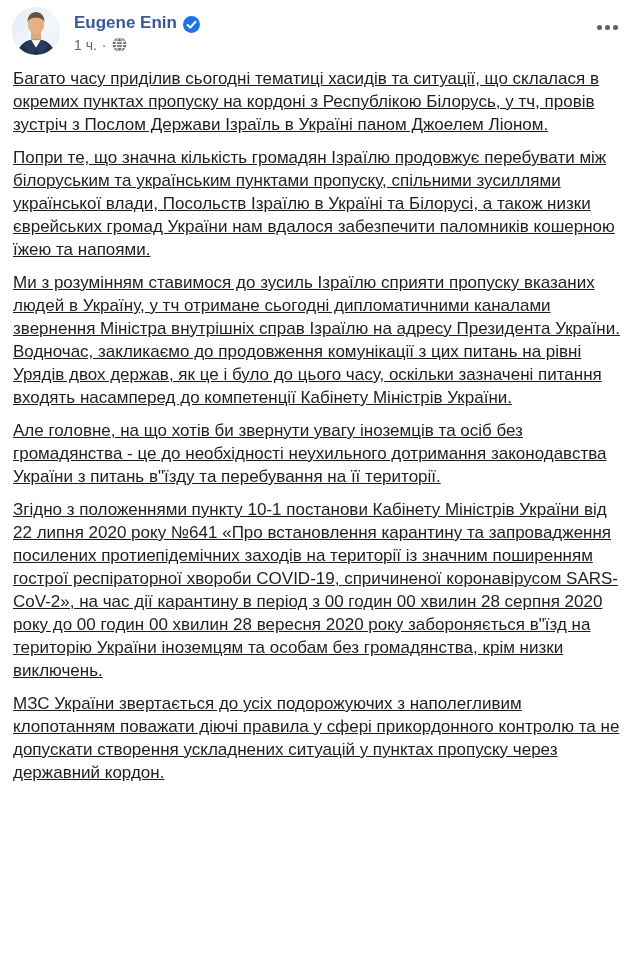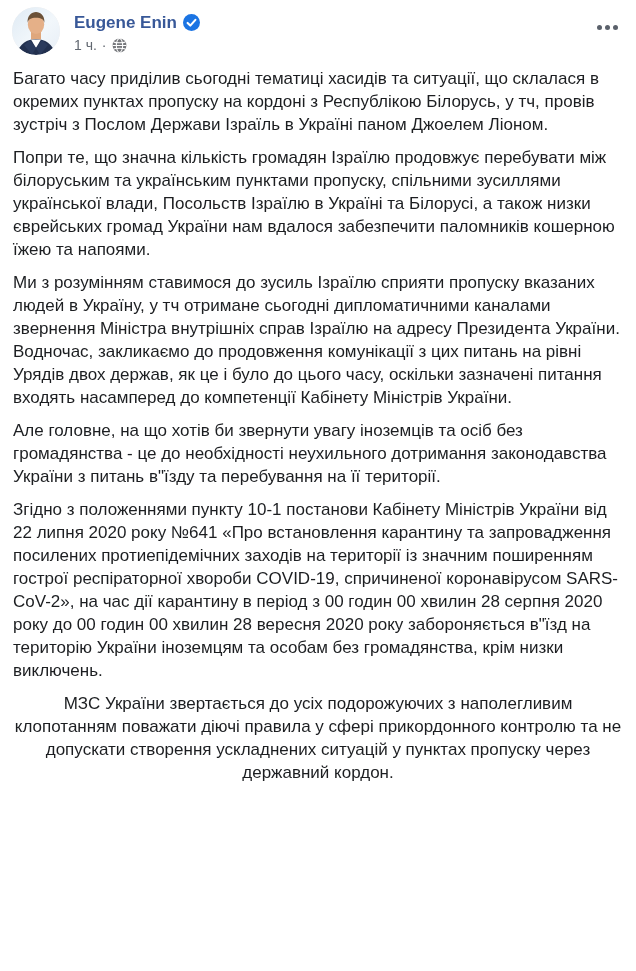--- a/index.html
+++ b/index.html
@@ -38,39 +38,39 @@
     box-shadow: inset 0 0 0 1px rgba(0,0,0,0.07);
   }
   .avatar svg { display: block; }
   .header-info {
     margin-left: 14px;
     padding-top: 7px;
     min-width: 0;
   }
   .name-row {
     display: flex;
-    align-items: flex-start;
+    align-items: flex-end;
     gap: 6px;
     line-height: 1.1;
   }
   .author-name {
     color: #385898;
     font-size: 17px;
     font-weight: bold;
     text-decoration: none;
     white-space: nowrap;
   }
   .verified {
     display: inline-flex;
     width: 17px;
     height: 17px;
   }
   .meta-row {
     display: flex;
-    align-items: flex-end;
+    align-items: flex-start;
     gap: 5px;
     margin-top: 4px;
     color: #616770;
     font-size: 14px;
     line-height: 1.2;
   }
   .timestamp {
     color: #616770;
     text-decoration: none;
   }
@@ -97,22 +97,23 @@
   
   .post-body {
     padding: 0 13px 4px 13px;
   }
   .post-body p {
     margin: 0 0 10px 0;
     font-size: 17px;
     line-height: 23px;
     color: #1c1e21;
     letter-spacing: 0;
+    text-decoration: underline;
   }
-  .post-body p:last-child { margin-bottom: 26px; text-align: center; }
+  .post-body p:last-child { margin-bottom: 26px; }
 </style>
 </head>
 <body>
 
 <div class="post">
 
   <div class="post-header">
 
     <a class="avatar" href="#" aria-label="Profile photo">
       <svg width="48" height="48" viewBox="0 0 48 48">

